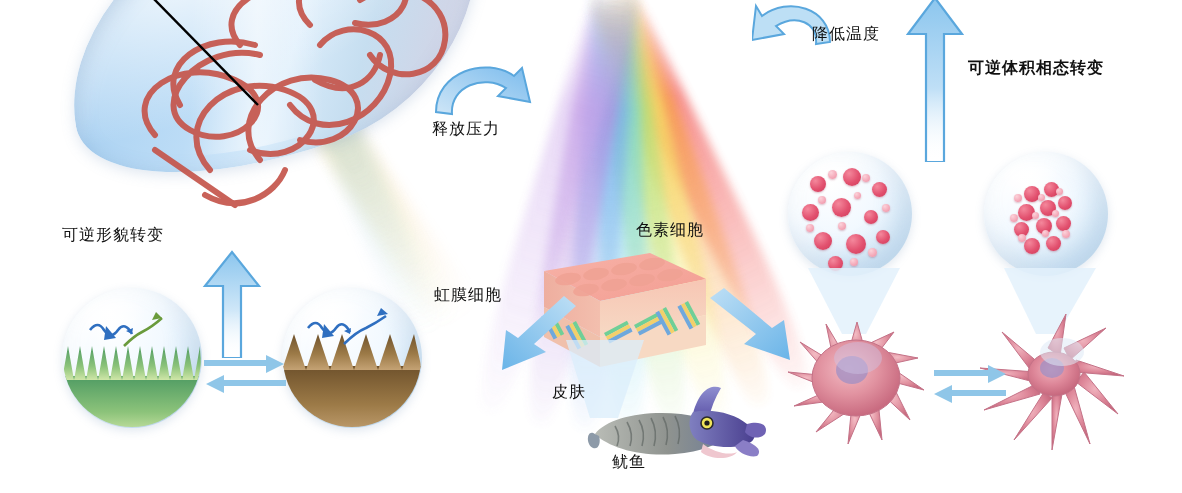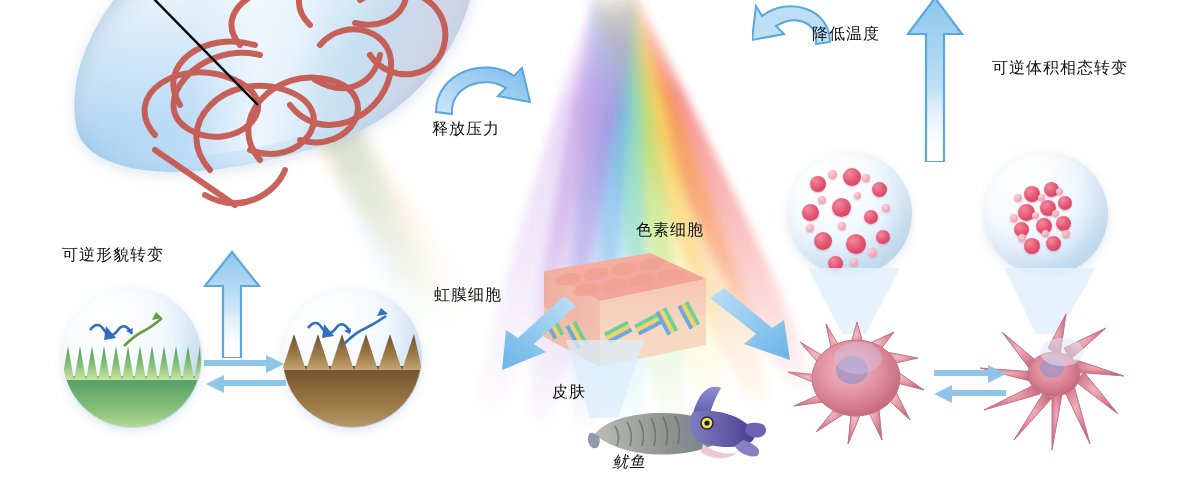--- a/index.html
+++ b/index.html
@@ -135,33 +135,33 @@
   <svg class="bigarrow" style="left:900px;top:-8px;width:70px;height:170px;">
     <defs>
       <linearGradient id="gUpR" x1="0" y1="1" x2="0" y2="0">
         <stop offset="0%" stop-color="#ffffff" stop-opacity="0"></stop>
         <stop offset="45%" stop-color="#bfdff6"></stop>
         <stop offset="100%" stop-color="#8cc6ee"></stop>
       </linearGradient>
     </defs>
     <path d="M26,170 L26,42 L8,42 L35,6 L62,42 L44,42 L44,170 Z" fill="url(#gUpR)" stroke="#5aa7dd" stroke-width="2.2"></path>
   </svg>
-  <div class="lbl txt-md" style="left:992px;top:58px;">可逆体积相态转变</div>
+  <div class="lbl txt-md" style="left:968px;top:58px;font-weight:bold;">可逆体积相态转变</div>
 
   <svg class="bigarrow" style="left:198px;top:248px;width:70px;height:110px;">
     <defs>
       <linearGradient id="gUpL" x1="0" y1="1" x2="0" y2="0">
         <stop offset="0%" stop-color="#ffffff" stop-opacity="0"></stop>
         <stop offset="45%" stop-color="#cfe7f8"></stop>
         <stop offset="100%" stop-color="#8cc6ee"></stop>
       </linearGradient>
     </defs>
     <path d="M25,110 L25,38 L7,38 L34,4 L61,38 L43,38 L43,110 Z" fill="url(#gUpL)" stroke="#5aa7dd" stroke-width="2.2"></path>
   </svg>
-  <div class="lbl txt-md" style="left:62px;top:225px;margin-top:20px;">可逆形貌转变</div>
+  <div class="lbl txt-md" style="left:62px;top:225px;">可逆形貌转变</div>
 
   <div class="sphere" style="left:62px;top:288px;width:140px;height:140px;">
     <div class="sphere-gloss"></div>
     <svg viewBox="0 0 140 140" style="position:absolute;left:0;top:0;width:140px;height:140px;">
       <defs>
         <linearGradient id="gGreen" x1="0" y1="0" x2="0" y2="1">
           <stop offset="0%" stop-color="#4f9b63"></stop>
             <stop offset="60%" stop-color="#8cc37a"></stop>
           <stop offset="100%" stop-color="#cfe6a8"></stop>
         </linearGradient>
@@ -327,21 +327,21 @@
 
     <path d="M118,66 C128,74 144,78 152,74 C146,82 126,82 116,74 Z" fill="#efc7cf"></path>
 
     <circle cx="122" cy="45" r="6" fill="#f0e55a" stroke="#2a2a2a" stroke-width="1.6"></circle>
     <circle cx="122" cy="45" r="2.6" fill="#1d1d1d"></circle>
 
     <path d="M10,56 C2,50 0,66 8,70 C14,72 16,64 14,58 Z" fill="#8d9aa8"></path>
   </svg>
 
   <div class="lbl txt-md" style="left:552px;top:382px;">皮肤</div>
-  <div class="lbl txt-md" style="left:612px;top:452px;font-style:italic;">鱿鱼</div>
+  <div class="lbl txt-md" style="left:612px;top:452px;">鱿鱼</div>
   <div class="lbl txt-md" style="left:434px;top:285px;">虹膜细胞</div>
   <div class="lbl txt-md" style="left:636px;top:220px;">色素细胞</div>
 
   <svg style="position:absolute;left:478px;top:290px;width:110px;height:90px;">
     <defs>
       <linearGradient id="gDl" x1="1" y1="0" x2="0" y2="1">
         <stop offset="0%" stop-color="#bedff5"></stop>
           <stop offset="100%" stop-color="#6ab4e8"></stop>
       </linearGradient>
     </defs>

